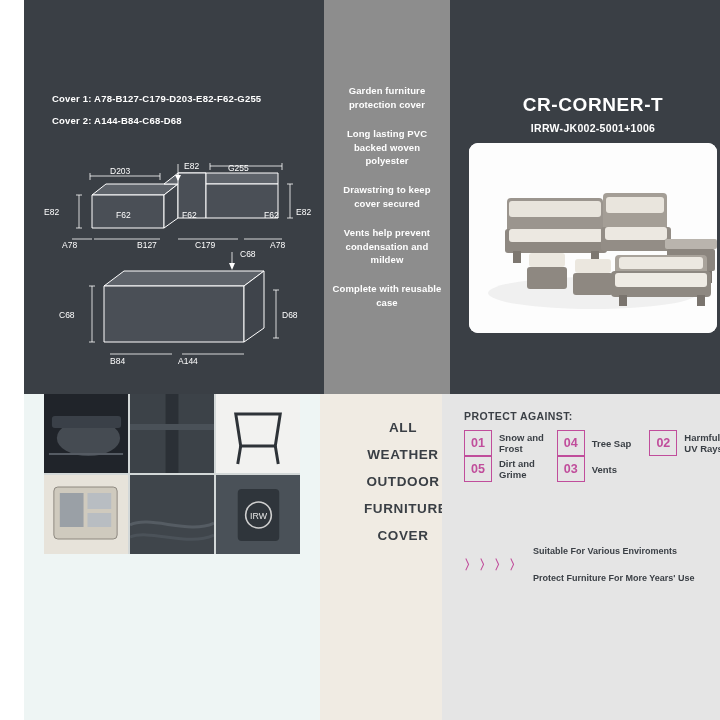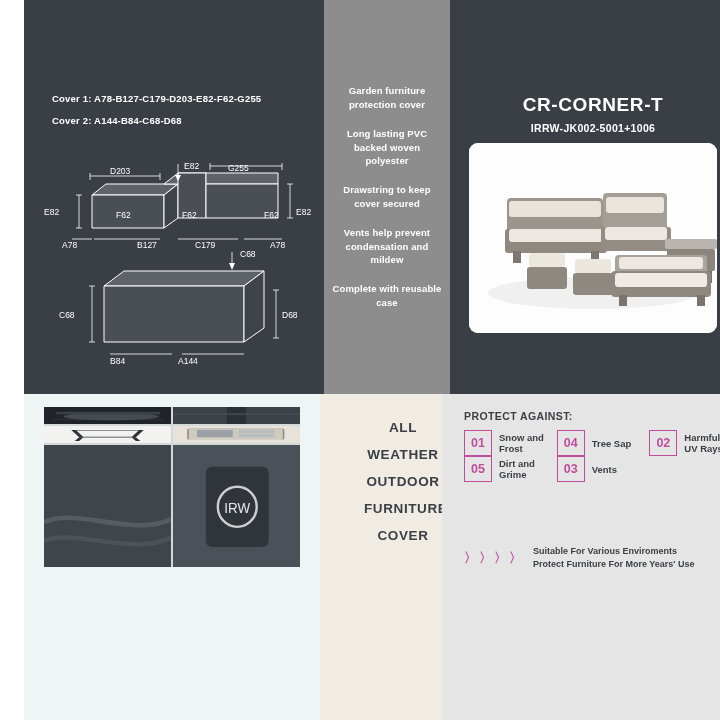--- a/index.html
+++ b/index.html
@@ -68,22 +68,22 @@
   }
 
   
   .bottom { position: absolute; left: 0; top: 394px; width: 720px; height: 326px; }
 
   .bottom-left {
     position: absolute; left: 0; top: 0; width: 296px; height: 326px;
     background: #eef5f4;
   }
   .grid9 {
-    position: absolute; left: 20px; top: 13px; width: 256px; height: 160px;
-    display: grid; grid-template-columns: repeat(2, 1fr); grid-template-rows: repeat(2, 1fr);
+    position: absolute; left: 20px; top: 0; width: 256px; height: 160px;
+    display: grid; grid-template-columns: repeat(3, 1fr); grid-template-rows: repeat(2, 1fr);
     gap: 2px; background: #d3d8d8;
   }
   .cell { position: relative; overflow: hidden; background: #2e3338; }
 
   .bottom-mid {
     position: absolute; left: 296px; top: 0; width: 122px; height: 326px;
     background: #f0ebe3;
   }
   .allweather {
     position: absolute; left: 0; right: 0; top: 20px;
@@ -109,21 +109,21 @@
     color: #c04d9b; font-size: 12.5px; font-weight: bold;
     display: flex; align-items: center; justify-content: center;
     flex: 0 0 auto;
   }
   .protect-label { font-size: 9.5px; color: #3a3f45; font-weight: bold; }
 
   .arrows-row {
     position: absolute; left: 22px; top: 152px; display: flex; align-items: center; gap: 9px;
   }
   .arrows { color: #c04d9b; font-size: 13px; font-weight: bold; letter-spacing: 2px; }
-  .arrow-texts { display: flex; flex-direction: column; gap: 3px; }
+  .arrow-texts { display: flex; flex-direction: column; gap: 17px; }
   .arrow-text { font-size: 9px; color: #3a3f45; font-weight: bold; }
 </style>
 </head>
 <body>
 
 <div class="page">
 
   <div class="top-panel">
 
     <div class="spec-area">

